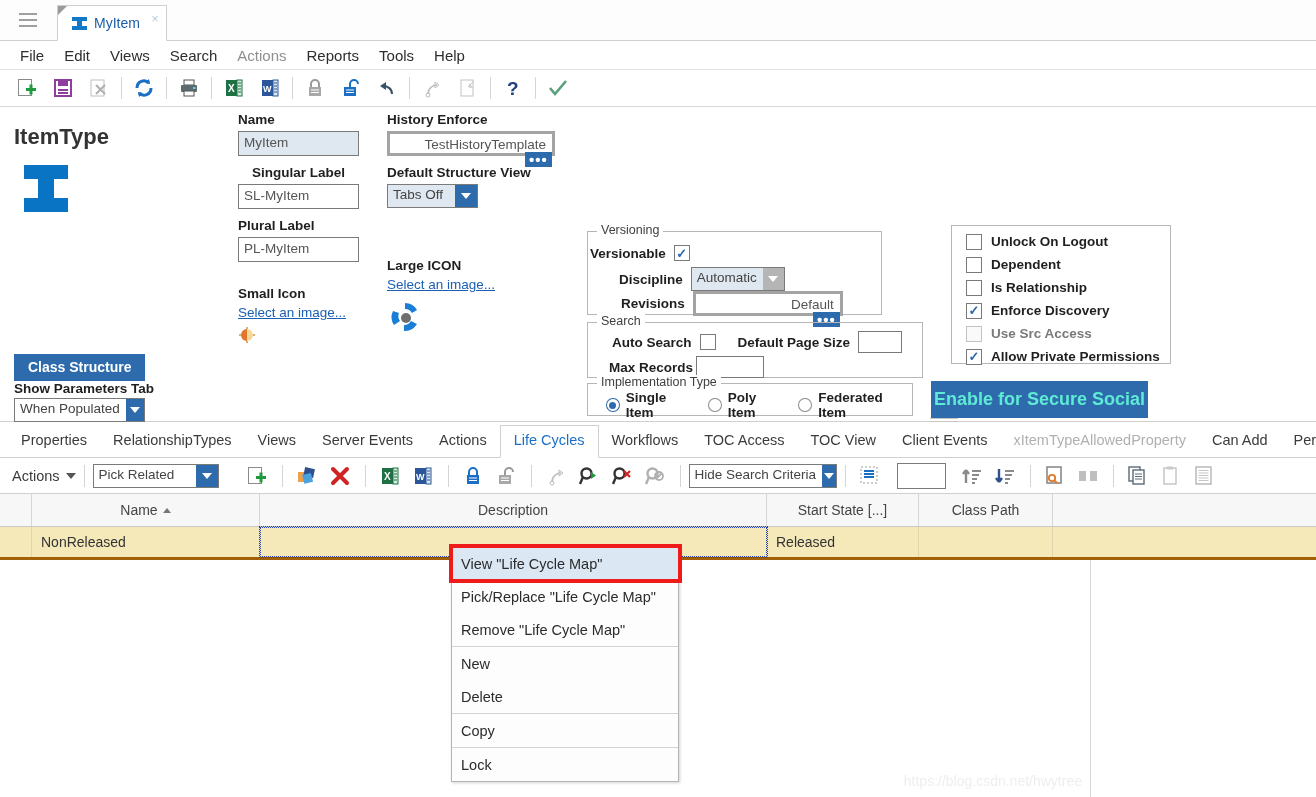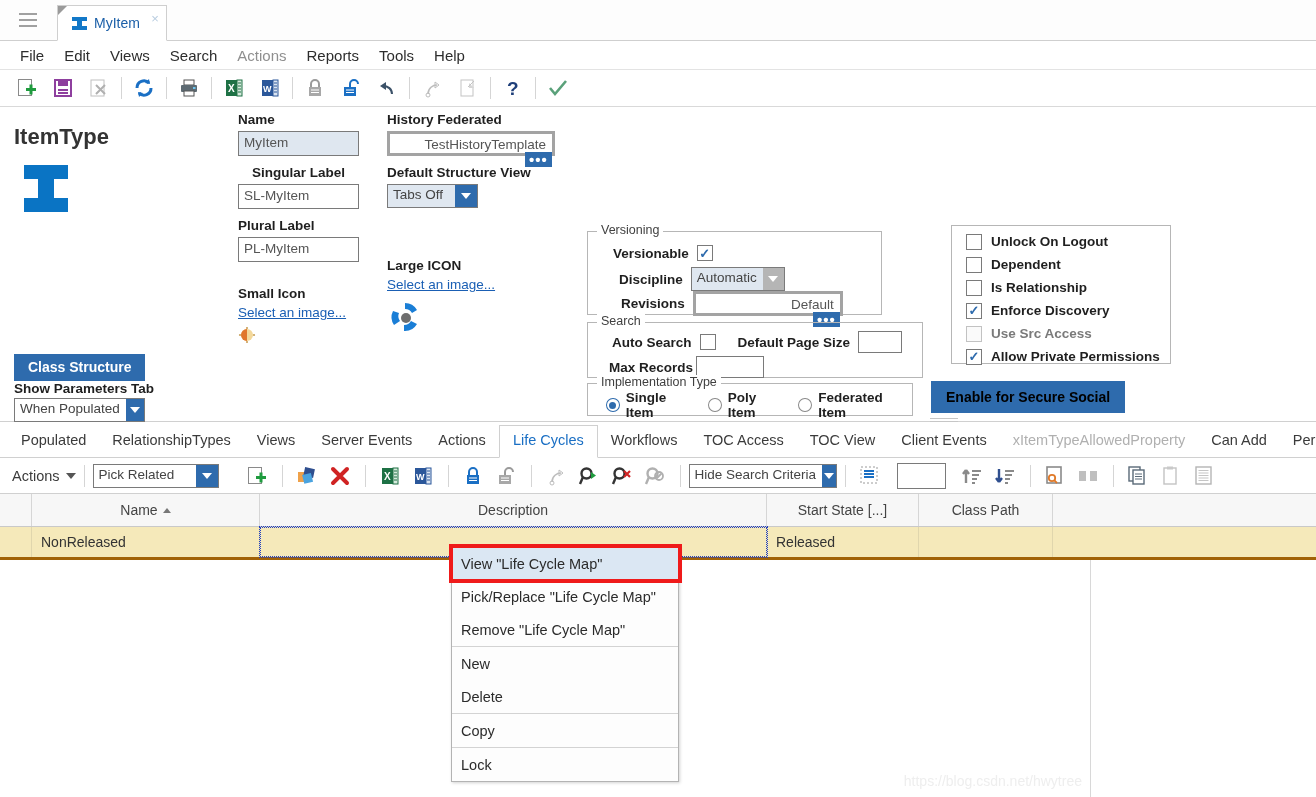--- a/index.html
+++ b/index.html
@@ -172,22 +172,22 @@
 
   .rightpanel {
     position: absolute; left: 951px; top: 118px; width: 220px; height: 139px;
     border: 1px solid #b6b6b6; background: #fff;
   }
   .rp-row { display: flex; align-items: center; gap: 9px; padding: 0 0 0 14px; height: 23px; }
   .rp-row span { font-size: 13.5px; font-weight: bold; color: #1f1f1f; }
   .rp-row.dim span { color: #7a7a7a; }
   .secure-social-btn {
     position: absolute; left: 931px; top: 274px;
-    background: #2e6bad; color: #000000; font-size: 14px; font-weight: bold;
-    padding: 8px 15px; cursor: pointer;
+    background: #2e6bad; color: #5eead4; font-size: 18px; font-weight: bold;
+    padding: 8px 3px; cursor: pointer;
   }
 
   
   .subtabs {
     position: absolute; left: 0; top: 422px; width: 1316px; height: 36px;
     background: #ffffff; border-bottom: 1px solid #d0d0d0;
     display: flex; align-items: flex-end; padding-left: 8px;
   }
   .subtab {
     font-size: 14.5px; color: #3b3b3b; padding: 6px 13px 9px 13px; cursor: pointer;
@@ -421,21 +421,21 @@
           <path d="M9 3a6 6 0 0 0 0 12z" fill="#e0762c"></path>
           <circle cx="9" cy="2" r="1.1" fill="#c9a05a"></circle>
           <circle cx="9" cy="16" r="1.1" fill="#c9a05a"></circle>
           <circle cx="2" cy="9" r="1.1" fill="#c9a05a"></circle>
           <circle cx="16" cy="9" r="1.1" fill="#c9a05a"></circle>
         </svg>
       </div>
     </div>
 
     <div class="col3">
-      <div class="lbl" style="margin-bottom:4px;">History Federated</div>
+      <div class="lbl" style="margin-bottom:4px;">History Enforce</div>
       <div class="txt-with-btn" style="width:168px;">
         <div class="inner">TestHistoryTemplate</div>
         <div class="ell-btn">•••</div>
       </div>
 
       <div class="lbl" style="margin:9px 0 4px;">Default Structure View</div>
       <div class="combo shade" style="width:91px;">
         <div class="cval">Tabs Off</div>
         <div class="carrow"></div>
       </div>
@@ -447,21 +447,21 @@
           <path d="M18 4a14 14 0 0 1 12 7l-5 3A8 8 0 0 0 18 10z" fill="#1a7ed6"></path>
           <path d="M30 25a14 14 0 0 1-13 7l0-6a8 8 0 0 0 7-4z" fill="#1a7ed6"></path>
           <path d="M7 26A14 14 0 0 1 6 12l6 2a8 8 0 0 0 1 8z" fill="#1a7ed6"></path>
           <circle cx="19" cy="19" r="5" fill="#6e6e6e"></circle>
         </svg>
       </div>
     </div>
 
     <div class="gbox" style="left:587px; top:124px; width:295px; height:84px;">
       <div class="gtitle">Versioning</div>
-      <div style="display:flex;align-items:center;gap:8px;position:absolute;left:25px;top:13px;">
+      <div style="display:flex;align-items:center;gap:8px;position:absolute;left:2px;top:13px;">
         <span class="lbl">Versionable</span>
         <span class="chk on"></span>
       </div>
       <div style="display:flex;align-items:center;gap:8px;position:absolute;left:31px;top:35px;">
         <span class="lbl">Discipline</span>
         <span class="combo shade" style="width:94px;">
           <span class="cval">Automatic</span>
           <span class="carrow gray"></span>
         </span>
       </div>
@@ -529,21 +529,21 @@
 
     <div class="secure-social-btn">Enable for Secure Social</div>
   </div>
 
   <div class="tabgrip">
       <i></i>
       <i></i>
       <i></i>
     </div>
   <div class="subtabs">
-    <div class="subtab">Populated</div>
+    <div class="subtab">Properties</div>
     <div class="subtab">RelationshipTypes</div>
     <div class="subtab">Views</div>
     <div class="subtab">Server Events</div>
     <div class="subtab">Actions</div>
     <div class="subtab active">Life Cycles</div>
     <div class="subtab">Workflows</div>
     <div class="subtab">TOC Access</div>
     <div class="subtab">TOC View</div>
     <div class="subtab">Client Events</div>
     <div class="subtab dim">xItemTypeAllowedProperty</div>

